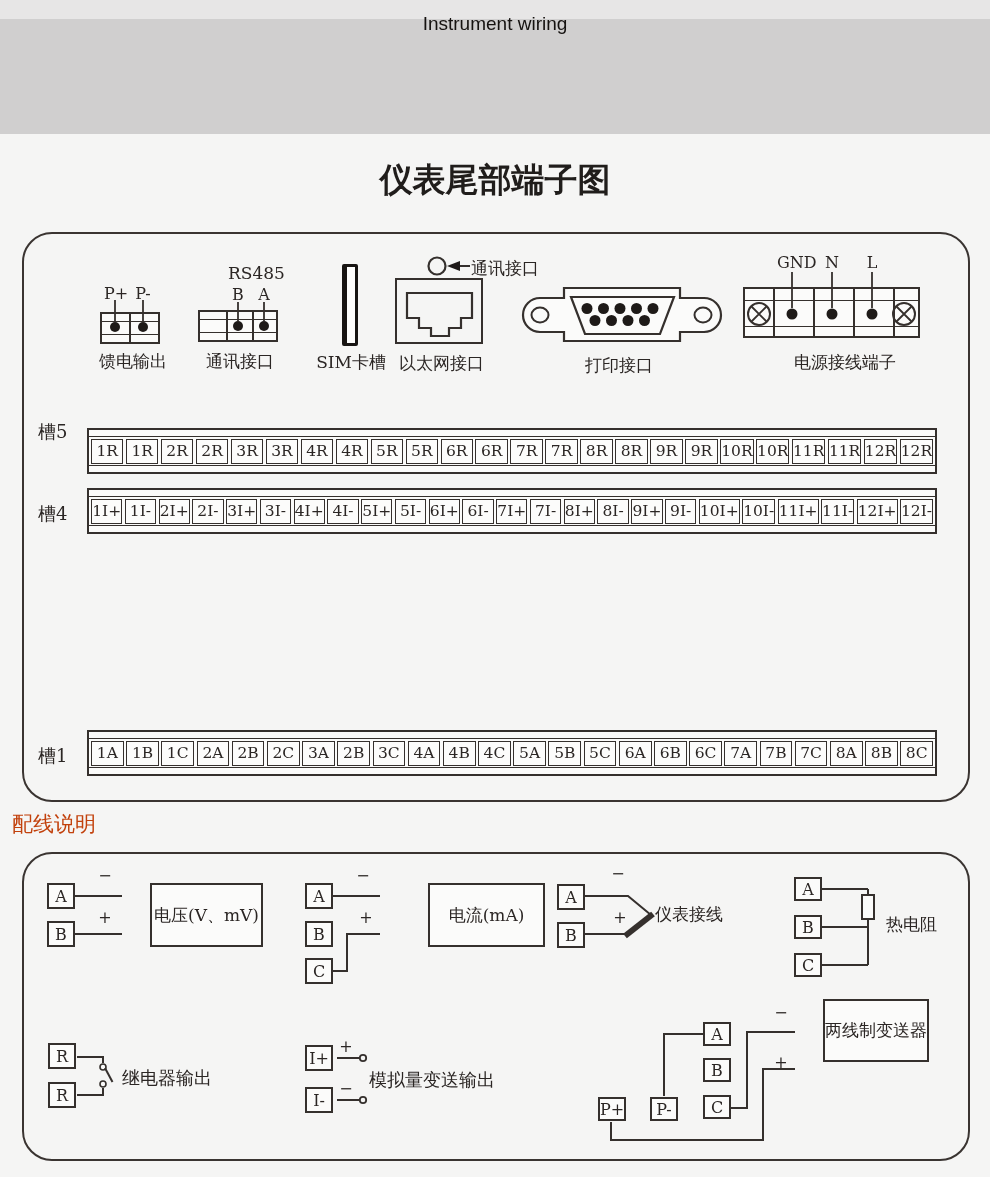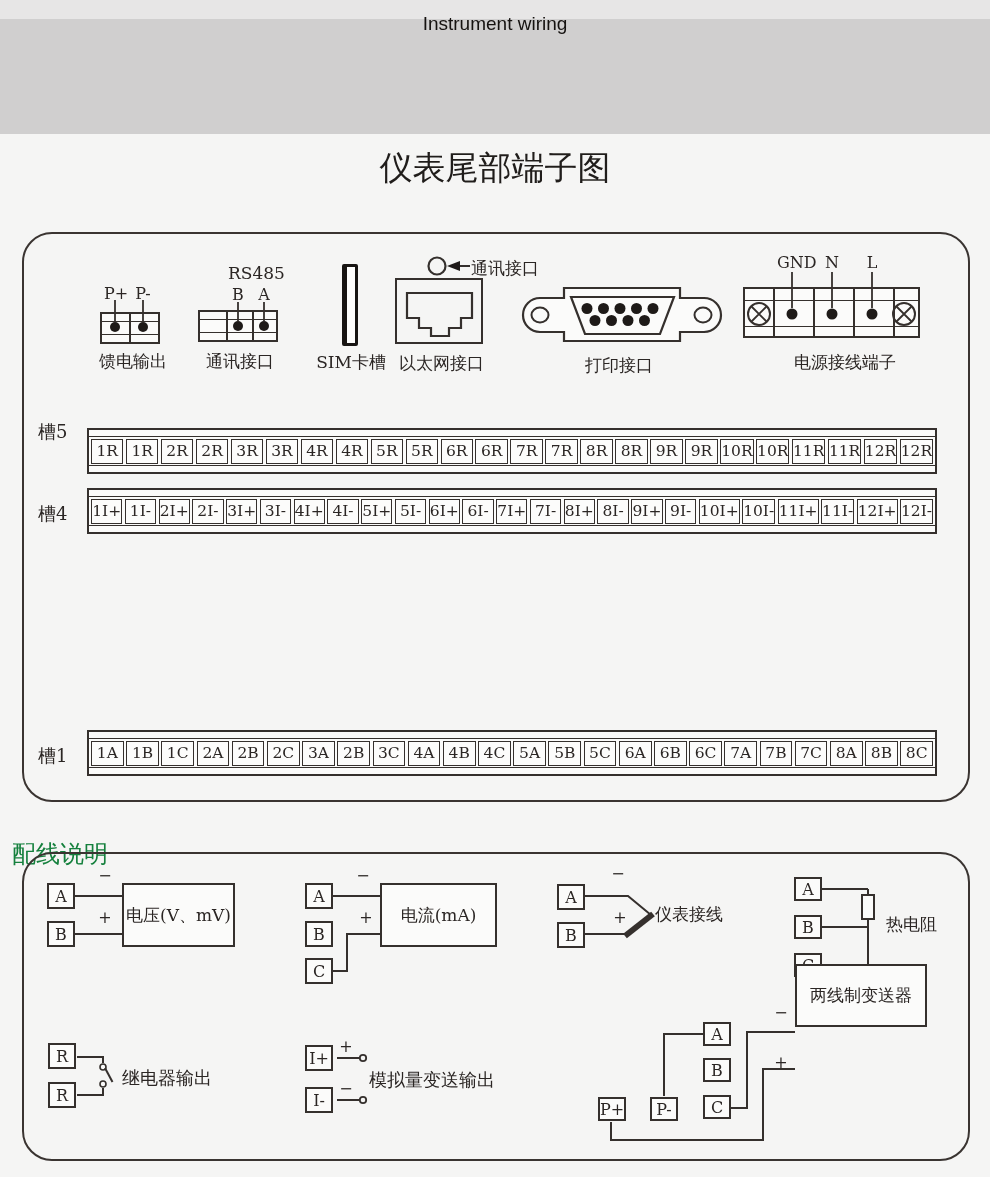--- a/index.html
+++ b/index.html
@@ -4,23 +4,23 @@
 <style>
   html,body { margin:0; padding:0; background:#f5f5f4; }
   .page { position:relative; width:990px; height:1177px; background:#f5f5f4;
           font-family:"DejaVu Serif", serif; color:#2b2624; overflow:hidden; }
 
   .topstrip { position:absolute; left:0; top:0; width:990px; height:19px; background:#e7e6e6; }
   .header   { position:absolute; left:0; top:19px; width:990px; height:115px; background:#d0cfcf; text-align:center; }
   .header .cn { padding-top:18px; font-family:"Liberation Sans", sans-serif; font-size:48px; font-weight:bold;
                 color:#151210; letter-spacing:3px; line-height:1.05; }
   .header .en { font-family:"Liberation Sans", sans-serif; font-size:19px; color:#151210; margin-top:-6px; }
-  .section-title { position:absolute; top:146px; left:0; width:100%; text-align:center;
-                   font-family:"Liberation Sans", sans-serif; font-size:33px; font-weight:400; color:#201d1b; }
-  .wiring-title  { position:absolute; left:12px; top:810px; font-size:24px; color:#15803d;margin-top:28px; }
+  .section-title { position:absolute; top:158px; left:0; width:100%; text-align:center;
+                   font-family:"Liberation Sans", sans-serif; font-size:33px; font-weight:700; color:#201d1b; }
+  .wiring-title  { position:absolute; left:12px; top:810px; font-size:21px; color:#c2410c; }
 
   .panel { position:absolute; border:2.5px solid #3a3431; border-radius:30px; }
   #panel-terminals { left:22px; top:232px; width:944px; height:566px; }
   #panel-wiring    { left:22px; top:852px; width:944px; height:305px; }
 
   .svg-layer { position:absolute; left:0; top:0; pointer-events:none; }
 
   .clabel { position:absolute; font-size:17px; text-align:right; white-space:nowrap; color:#2b2624; }
   .tlabel { position:absolute; font-size:16px; text-align:center; white-space:nowrap; color:#2b2624; }
 
@@ -38,21 +38,21 @@
   .strip-top { height:6px; border-bottom:1.8px solid #35302d; }
   .strip-bot { height:6px; border-top:1.8px solid #35302d; }
   .strip-cells { display:flex; gap:2.5px; padding:1.5px 2px; }
   .cell { flex:1; border:1.5px solid #35302d; height:23px; line-height:23px; text-align:center;
           font-size:15.5px; background:#fcfcfb; white-space:nowrap; overflow:visible; }
   .slot-label { position:absolute; left:38px; font-size:18px; }
 
   .sbox { position:absolute; width:28px; height:26px; border:2px solid #35302d; background:#fbfbfa;
           text-align:center; line-height:23px; font-size:16px; box-sizing:border-box; }
   .dbox { position:absolute; border:2px solid #35302d; background:#fbfbfa; box-sizing:border-box;
-          display:flex; align-items:center; justify-content:center; font-size:17px; white-space:nowrap; }
+          display:flex; align-items:center; justify-content:center; font-size:17px; white-space:nowrap;margin-left:28px; }
   .wlabel { position:absolute; font-size:18px; white-space:nowrap; color:#2b2624; }
   .pm { position:absolute; width:18px; text-align:center; font-size:16px; color:#2b2624; }
 </style>
 </head>
 <body>
 
 <div class="page">
 
   <div class="topstrip"></div>
 
@@ -210,21 +210,21 @@
   <div class="sbox" style="left:47px;top:921px">B</div>
   <div class="pm" style="left:96px;top:866px">−</div>
   <div class="pm" style="left:96px;top:908px">+</div>
   <div class="dbox" style="left:122px;top:883px;width:113px;height:64px">电压(V、mV)</div>
 
   <div class="sbox" style="left:305px;top:883px">A</div>
   <div class="sbox" style="left:305px;top:921px">B</div>
   <div class="sbox" style="left:305px;top:958px">C</div>
   <div class="pm" style="left:354px;top:866px">−</div>
   <div class="pm" style="left:357px;top:908px">+</div>
-  <div class="dbox" style="left:380px;top:883px;width:117px;height:64px">电流(mA)</div>
+  <div class="dbox" style="left:400px;top:883px;width:117px;height:64px">电流(mA)</div>
 
   <div class="sbox" style="left:557px;top:884px">A</div>
   <div class="sbox" style="left:557px;top:922px">B</div>
   <div class="pm" style="left:609px;top:864px">−</div>
   <div class="pm" style="left:611px;top:908px">+</div>
   <div class="wlabel" style="left:655px;top:903px;font-size:17px">仪表接线</div>
 
   <div class="sbox" style="left:794px;top:877px;height:24px;line-height:21px">A</div>
   <div class="sbox" style="left:794px;top:915px;height:24px;line-height:21px">B</div>
   <div class="sbox" style="left:794px;top:953px;height:24px;line-height:21px">C</div>
@@ -240,21 +240,21 @@
   <div class="pm" style="left:337px;top:1079px">−</div>
   <div class="wlabel" style="left:369px;top:1068px">模拟量变送输出</div>
 
   <div class="sbox" style="left:703px;top:1022px;height:24px;line-height:21px">A</div>
   <div class="sbox" style="left:703px;top:1058px;height:24px;line-height:21px">B</div>
   <div class="sbox" style="left:703px;top:1095px;height:24px;line-height:21px">C</div>
   <div class="sbox" style="left:598px;top:1097px;height:24px;line-height:21px">P+</div>
   <div class="sbox" style="left:650px;top:1097px;height:24px;line-height:21px">P-</div>
   <div class="pm" style="left:772px;top:1003px">−</div>
   <div class="pm" style="left:772px;top:1053px">+</div>
-  <div class="dbox" style="left:795px;top:964px;width:132px;height:63px">两线制变送器</div>
+  <div class="dbox" style="left:795px;top:999px;width:106px;height:63px">两线制变送器</div>
 
   <svg class="svg-layer" width="990" height="1177" viewBox="0 0 990 1177">
     <g stroke="#35302d" fill="none" stroke-width="2">
 
       <path d="M115,300 V322 M143,300 V322" stroke-width="1.8"></path>
       <circle cx="115" cy="327" r="5" fill="#1e1a18" stroke="none"></circle>
       <circle cx="143" cy="327" r="5" fill="#1e1a18" stroke="none"></circle>
 
       <path d="M238,302 V321 M264,302 V321" stroke-width="1.8"></path>
       <circle cx="238" cy="326" r="5" fill="#1e1a18" stroke="none"></circle>

